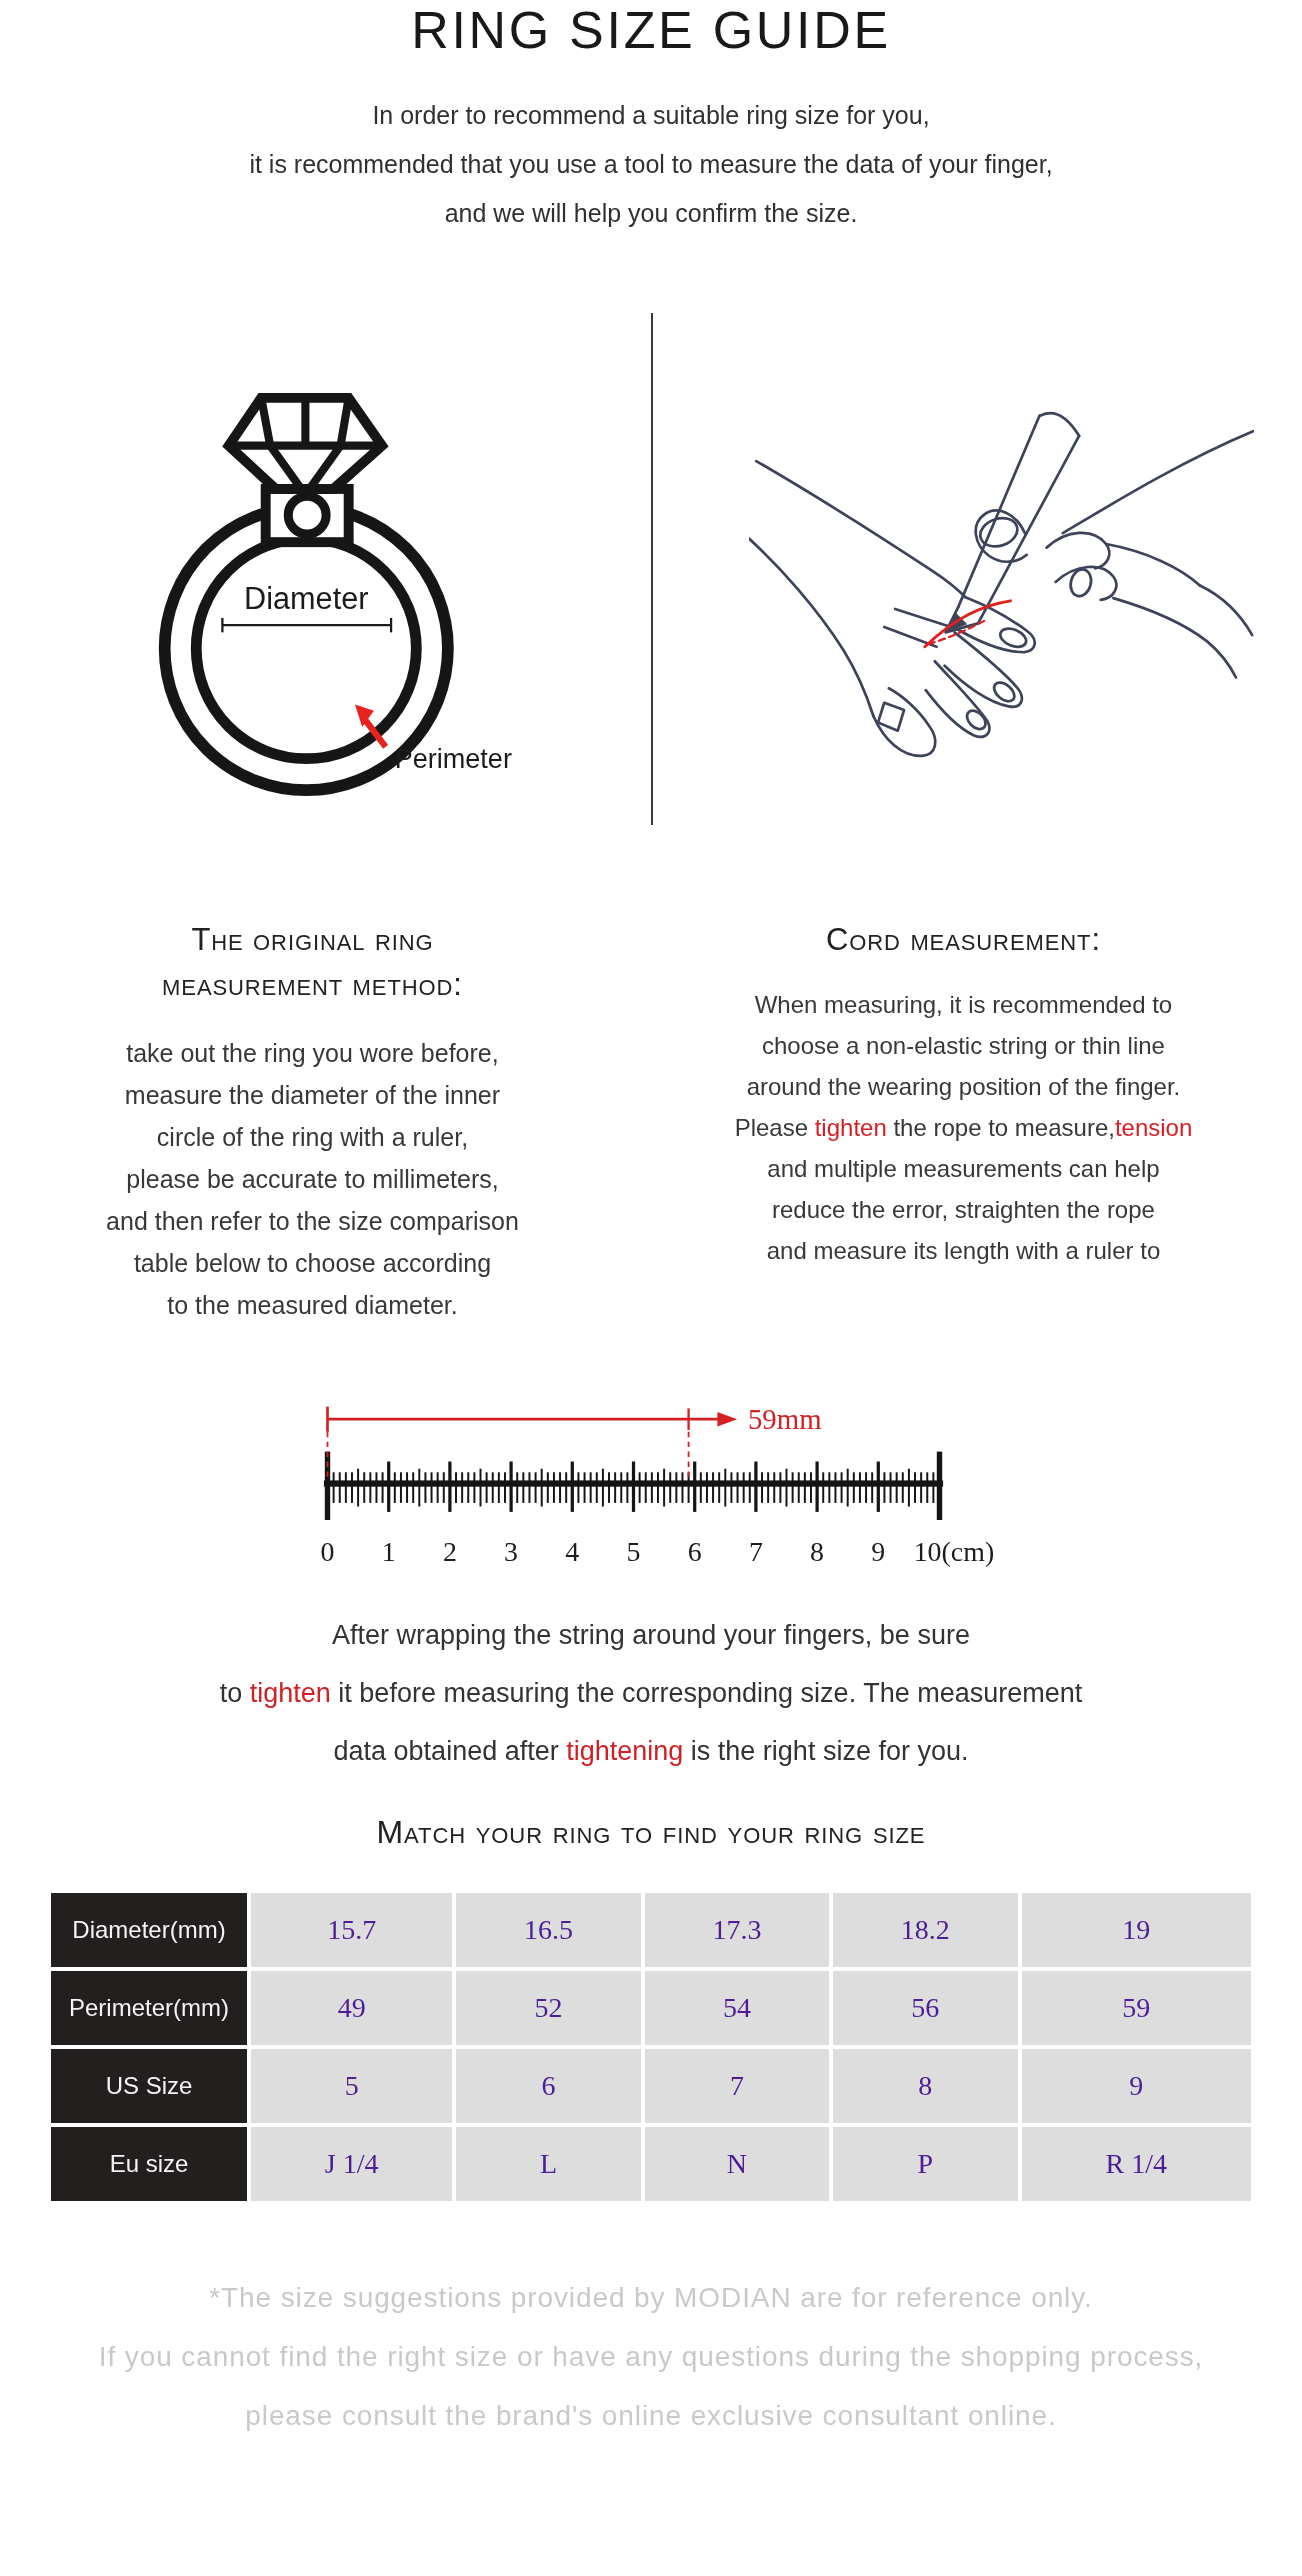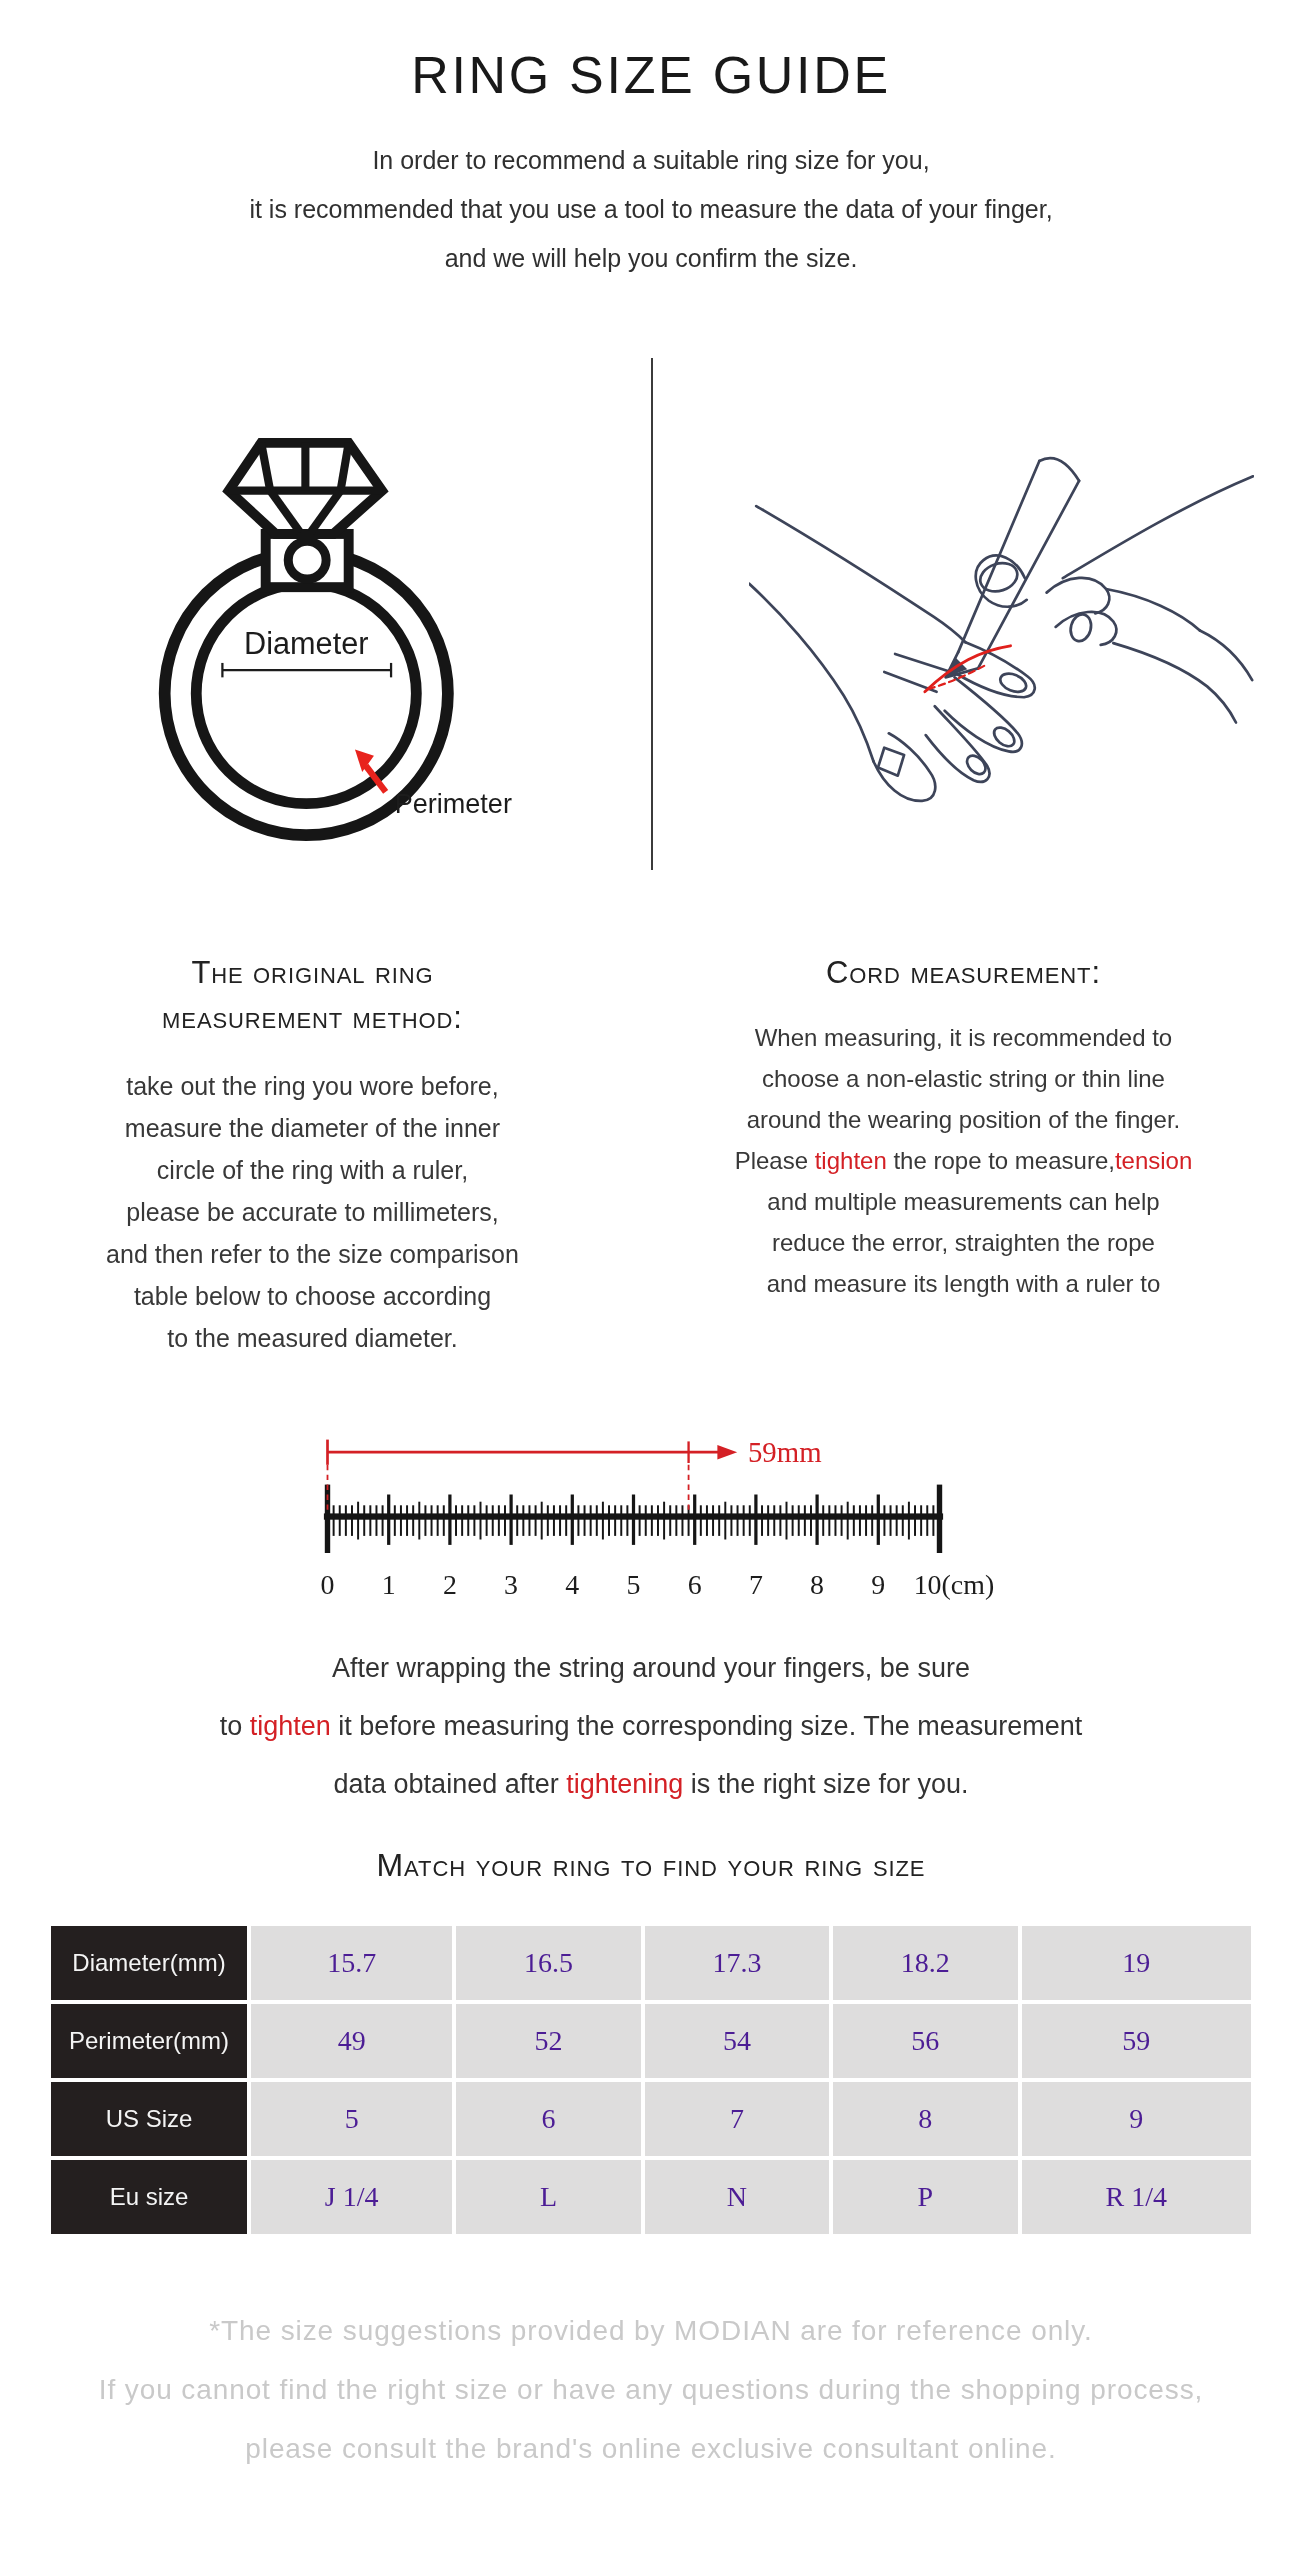--- a/index.html
+++ b/index.html
@@ -9,38 +9,38 @@
     --table-header-bg:#241f1f;
     --table-cell-bg:#dedddd;
     --footer-text:#c9c9c9;
     --hand-stroke:#3d4459;
   }
   *{box-sizing:border-box;}
   body{margin:0;background:#fff;font-family:"Liberation Sans",sans-serif;color:var(--body-text);}
   .page{width:1302px;height:2576px;background:#fff;overflow:hidden;position:relative;}
 
   .main-title{
-    padding-top:45px;text-align:center;font-size:52px;letter-spacing:2.7px;
+    text-align:center;font-size:52px;letter-spacing:2.7px;
     color:#191919;font-weight:400;
   }
   .intro{margin-top:31px;text-align:center;font-size:25px;line-height:49px;color:#303030;}
 
   .diagrams{margin-top:50px;height:541px;position:relative;display:flex;gap:48px;}
   .diagram-divider{position:absolute;left:651px;top:25px;height:512px;width:1.8px;background:#3b3b3b;}
   .diagram-left{width:651px;display:flex;justify-content:center;}
   .diagram-right{width:652px;display:flex;justify-content:center;}
   .ring-svg{margin-top:90px;}
   .hand-svg{margin-top:117px;margin-left:27px;}
 
   .methods{display:flex;margin-top:76px;}
   .method-col-left{width:48%;text-align:center;}
   .method-col-right{width:52%;text-align:center;}
   .method-heading{
     font-variant:small-caps;font-size:31px;line-height:45px;letter-spacing:0.9px;
-    color:#222;max-width:397px;margin:0 auto;
+    color:#222;max-width:397px;margin:12px auto;
   }
   .method-text{margin-top:25px;font-size:25px;line-height:42px;color:#383838;}
   .method-col-right .method-text{margin-top:21.6px;font-size:24px;line-height:41px;}
   .red{color:var(--accent-red);}
 
   .ruler-wrap{margin-top:59px;display:flex;justify-content:center;}
   svg text{font-family:"Liberation Serif",serif;}
   .ring-svg text, .hand-svg text{font-family:"Liberation Sans",sans-serif;}
 
   .after-ruler{margin-top:32px;text-align:center;font-size:27px;line-height:58px;color:#333;}

